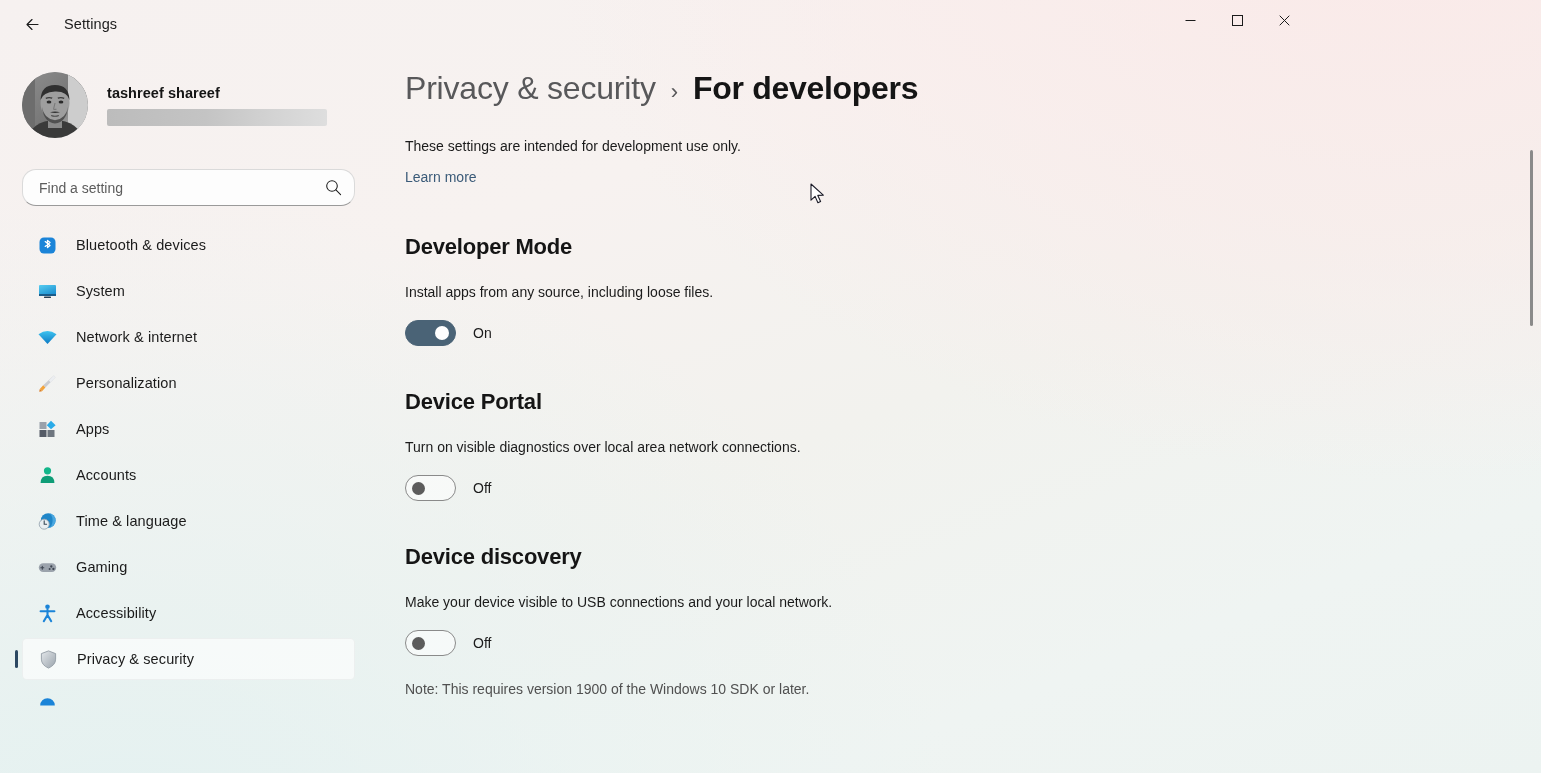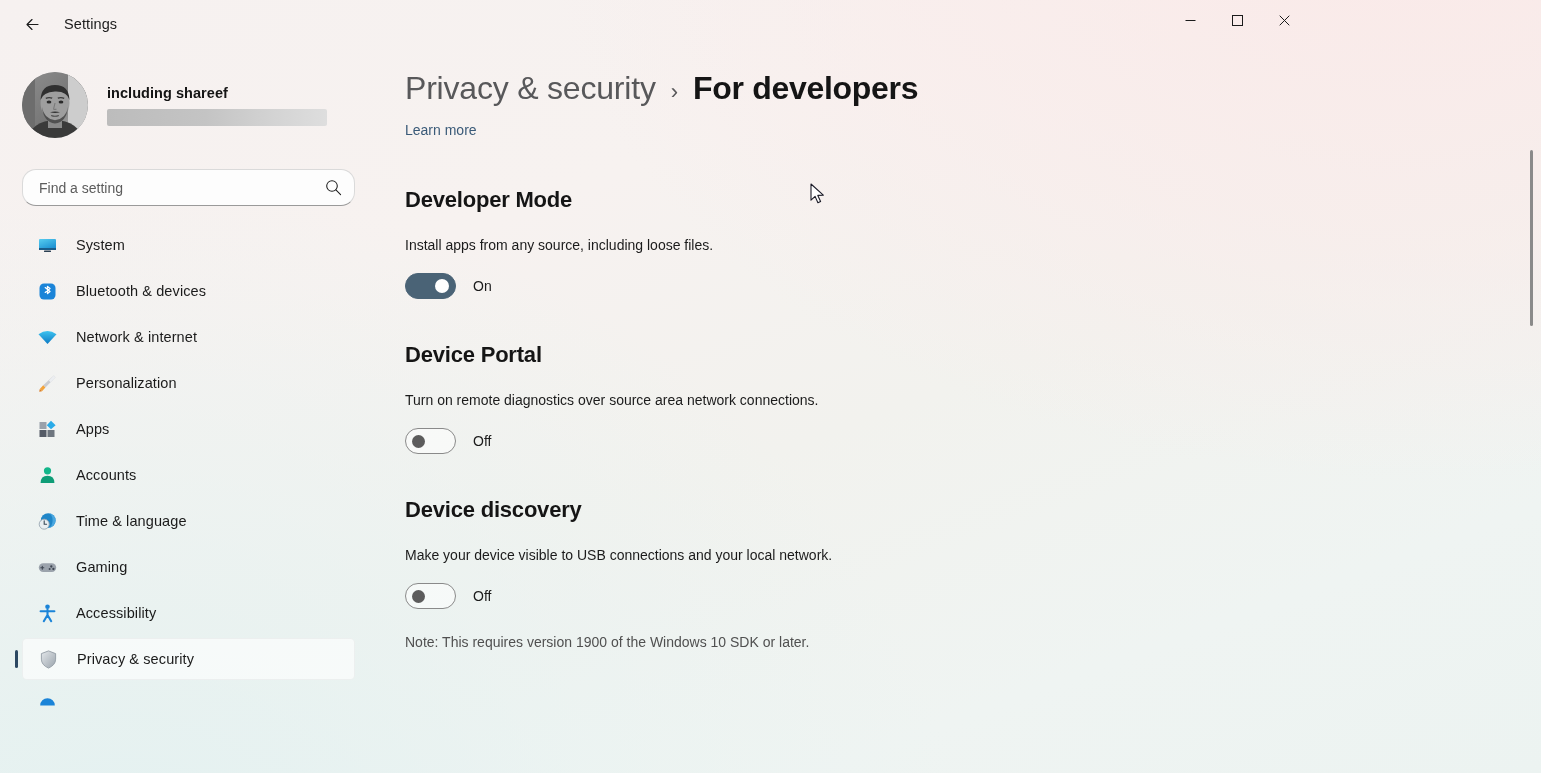--- a/index.html
+++ b/index.html
@@ -358,34 +358,44 @@
 
             <path d="M28 40.2 Q33 38.6 38 40.2 Q33 41.6 28 40.2 Z" fill="#333"></path>
 
             <path d="M29.2 43.4 Q33 45 36.8 43.4" stroke="#4a4a4a" stroke-width="1.1" fill="none"></path>
 
             <path d="M20 35 Q21.5 50 33 51.5 Q44.5 50 46 35 Q44 47 33 48.2 Q22 47 20 35 Z" fill="#3d3d3d" opacity="0.75"></path>
           </g>
         </svg>
       </div>
       <div class="profile-text">
-        <div class="profile-name">including shareef</div>
+        <div class="profile-name">tashreef shareef</div>
         <div class="profile-email-redacted"></div>
       </div>
     </div>
 
     <div class="search-wrap">
       <input class="search-input" type="text" placeholder="Find a setting" style="">
       <svg width="17" height="17" viewBox="0 0 17 17" fill="none">
         <circle cx="7" cy="7" r="5.3" stroke="#1b1b1b" stroke-width="1.05"></circle>
         <path d="M10.9 10.9L15.6 15.6" stroke="#1b1b1b" stroke-width="1.05" stroke-linecap="round"></path>
       </svg>
     </div>
 
     <div class="nav">
+
+      <div class="nav-item">
+        <span class="nav-icon">
+          <svg width="21" height="21" viewBox="0 0 21 21">
+            <rect x="2.5" y="2.5" width="16" height="16" rx="4.5" fill="#1b84d8"></rect>
+            <path d="M8.2 6.6L13 10.5L10.5 12.6V5.5L13 7.6L8.2 11.4" stroke="#ffffff" stroke-width="1.3" fill="none" stroke-linejoin="round" stroke-linecap="round"></path>
+          </svg>
+        </span>
+        <span class="nav-label">Bluetooth &amp; devices</span>
+      </div>
 
       <div class="nav-item">
         <span class="nav-icon">
           <svg width="21" height="21" viewBox="0 0 21 21">
             <defs>
                 <linearGradient id="g-sys" x1="0" y1="0" x2="0.6" y2="1">
               <stop offset="0%" stop-color="#57cdf0"></stop>
                   <stop offset="100%" stop-color="#1b8fd1"></stop>
             </linearGradient>
               </defs>
@@ -393,30 +403,20 @@
             <rect x="2" y="13" width="17" height="2" fill="#1a5c8a"></rect>
             <rect x="7" y="15.6" width="7" height="1.5" rx="0.6" fill="#2b3f52"></rect>
           </svg>
         </span>
         <span class="nav-label">System</span>
       </div>
 
       <div class="nav-item">
         <span class="nav-icon">
           <svg width="21" height="21" viewBox="0 0 21 21">
-            <rect x="2.5" y="2.5" width="16" height="16" rx="4.5" fill="#1b84d8"></rect>
-            <path d="M8.2 6.6L13 10.5L10.5 12.6V5.5L13 7.6L8.2 11.4" stroke="#ffffff" stroke-width="1.3" fill="none" stroke-linejoin="round" stroke-linecap="round"></path>
-          </svg>
-        </span>
-        <span class="nav-label">Bluetooth &amp; devices</span>
-      </div>
-
-      <div class="nav-item">
-        <span class="nav-icon">
-          <svg width="21" height="21" viewBox="0 0 21 21">
             <defs>
                 <linearGradient id="g-wifi" x1="0" y1="0" x2="0" y2="1">
               <stop offset="0%" stop-color="#3fc4f0"></stop>
                   <stop offset="100%" stop-color="#0d7ac4"></stop>
             </linearGradient>
               </defs>
             <path d="M1.5 7.3 Q10.5 0.5 19.5 7.3 L10.5 17 Z" fill="url(#g-wifi)"></path>
           </svg>
         </span>
         <span class="nav-label">Network &amp; internet</span>
@@ -519,38 +519,39 @@
   </div>
 
   <div id="main">
 
     <div class="breadcrumb">
       <span class="crumb-parent">Privacy &amp; security</span>
       <span class="crumb-sep">›</span>
       <span class="crumb-current">For developers</span>
     </div>
 
+    <div class="intro">These settings are intended for development use only.</div>
     <a class="learn-more">Learn more</a>
 
     
     <div class="section" style="margin-top:48px;">
       <div class="section-title">Developer Mode</div>
       <div class="section-desc" style="margin-top:24px;">Install apps from any source, including loose files.</div>
       <div class="toggle-row" style="margin-top:20px;">
         <div class="toggle on">
           <div class="knob"></div>
         </div>
         <span class="toggle-label">On</span>
       </div>
     </div>
 
     
     <div class="section" style="margin-top:43px;">
       <div class="section-title">Device Portal</div>
-      <div class="section-desc" style="margin-top:24px;">Turn on remote diagnostics over source area network connections.</div>
+      <div class="section-desc" style="margin-top:24px;">Turn on visible diagnostics over local area network connections.</div>
       <div class="toggle-row" style="margin-top:20px;">
         <div class="toggle off">
           <div class="knob"></div>
         </div>
         <span class="toggle-label">Off</span>
       </div>
     </div>
 
     
     <div class="section" style="margin-top:43px;">

